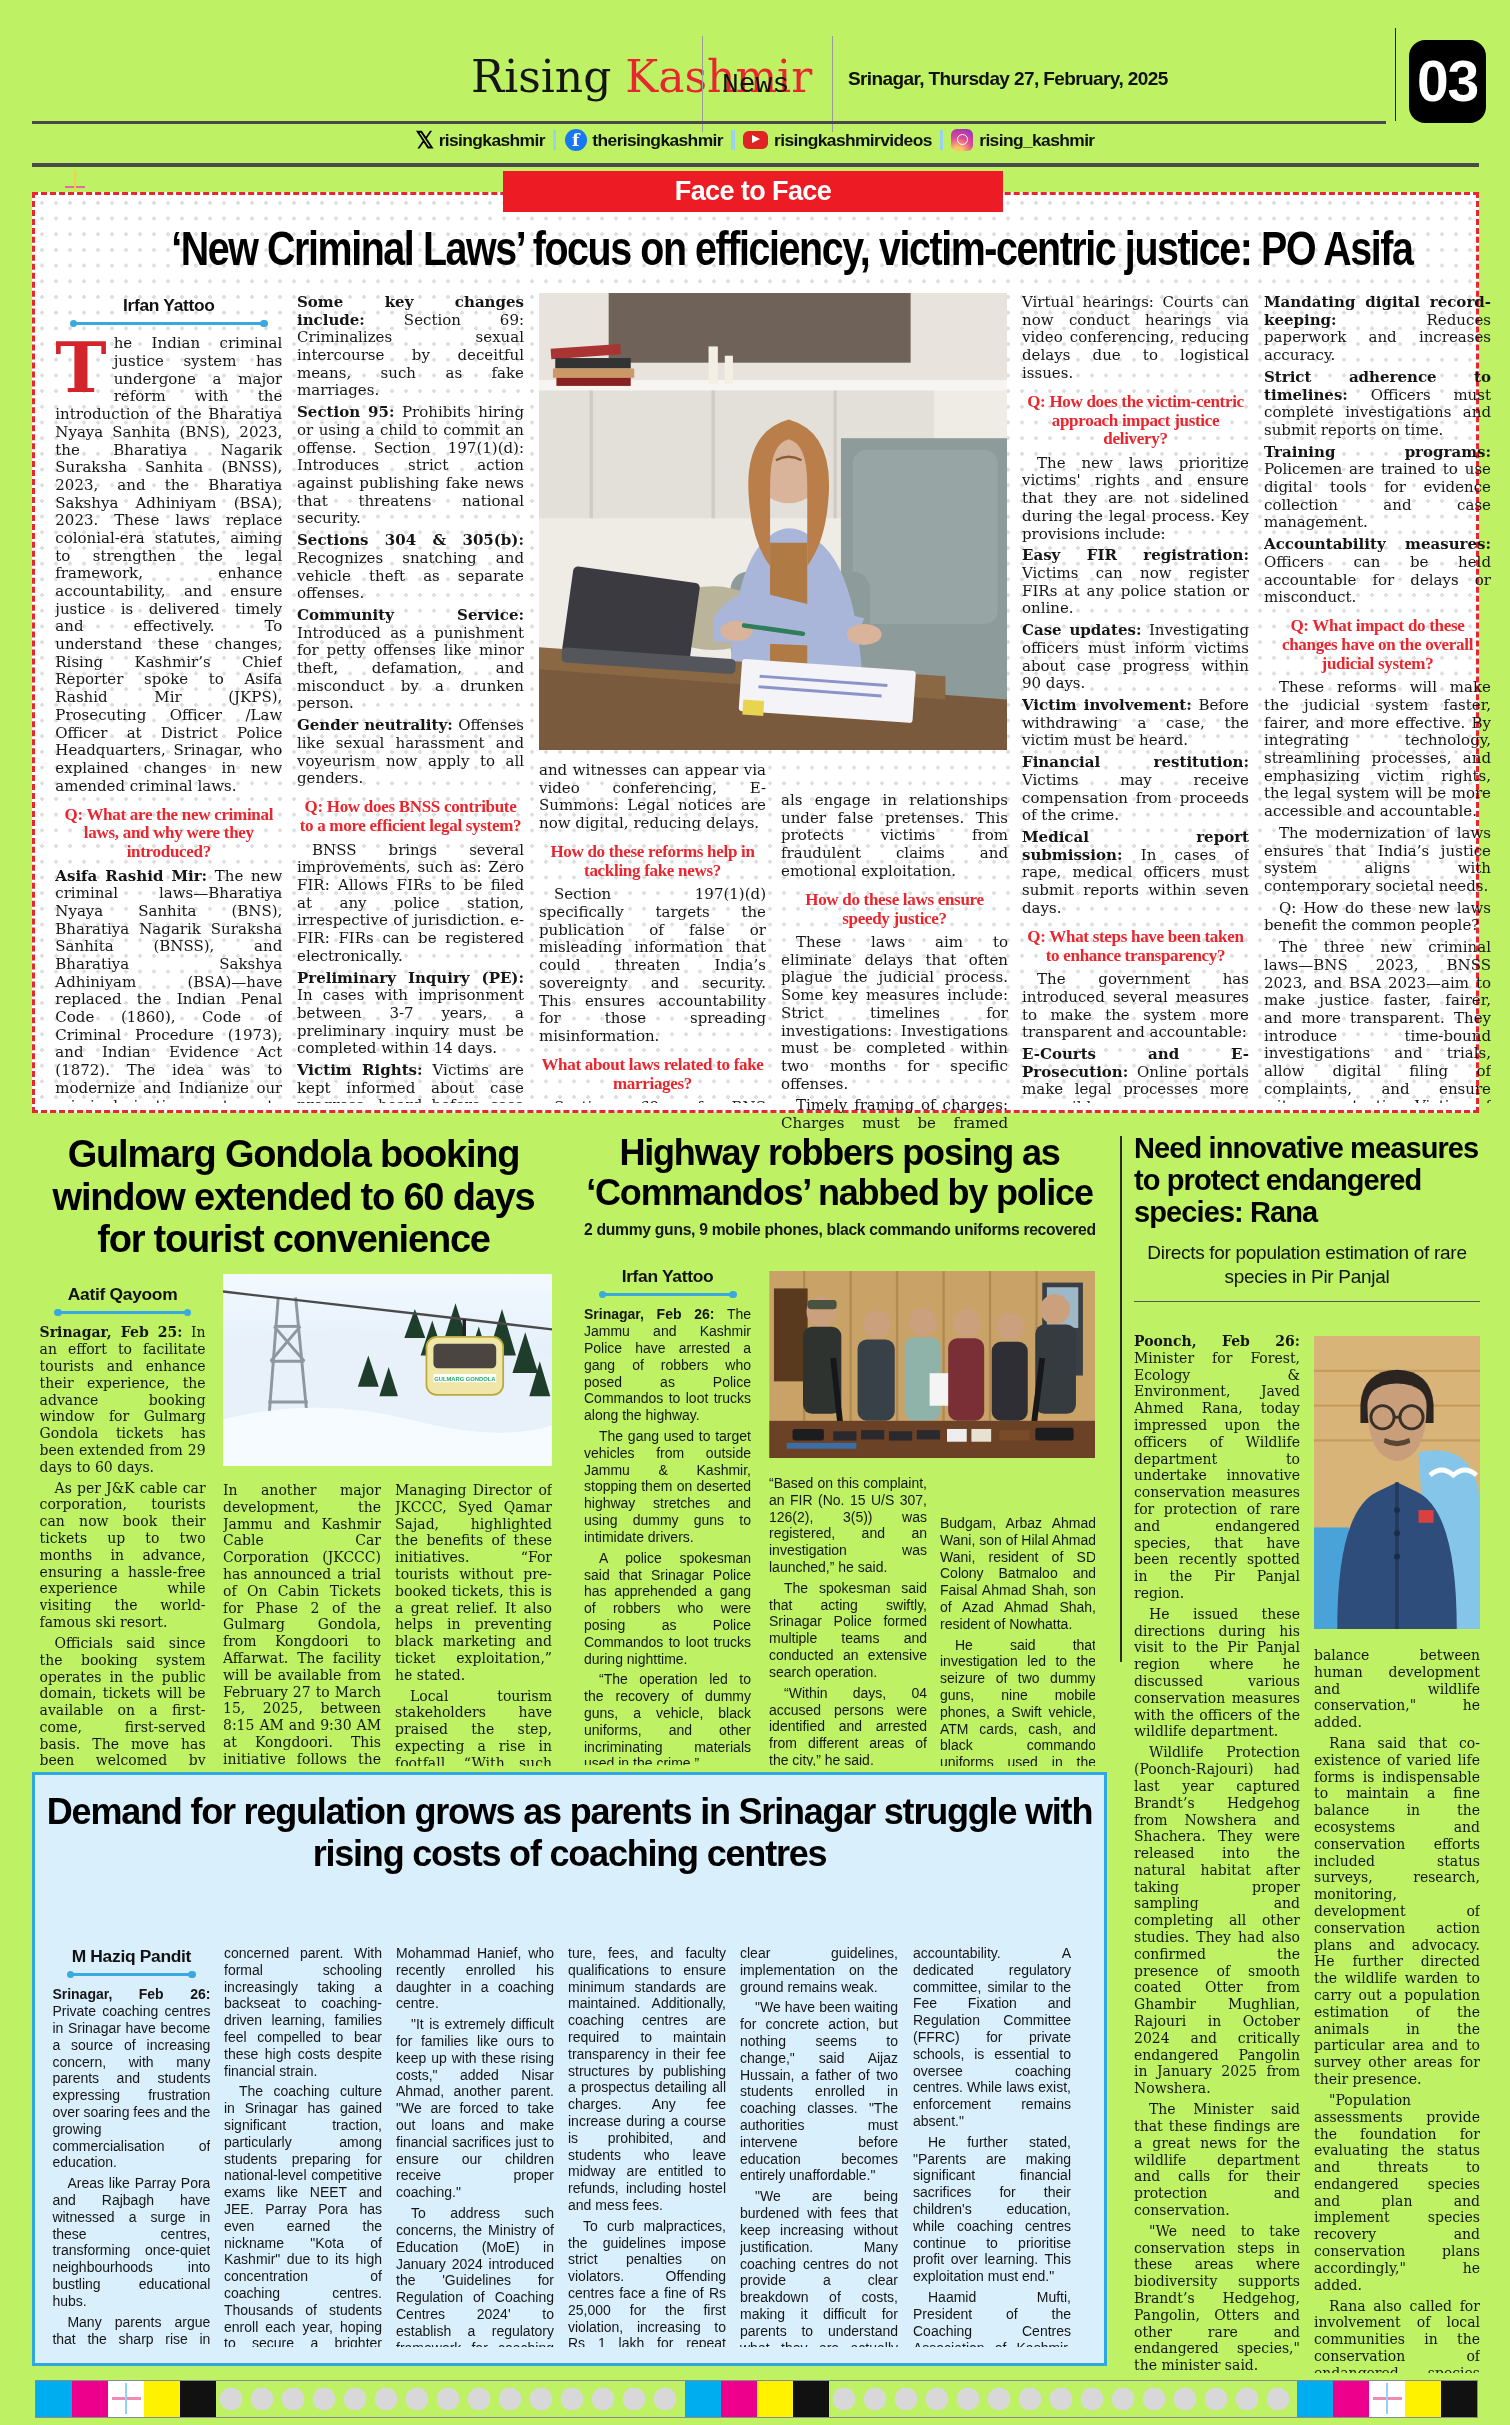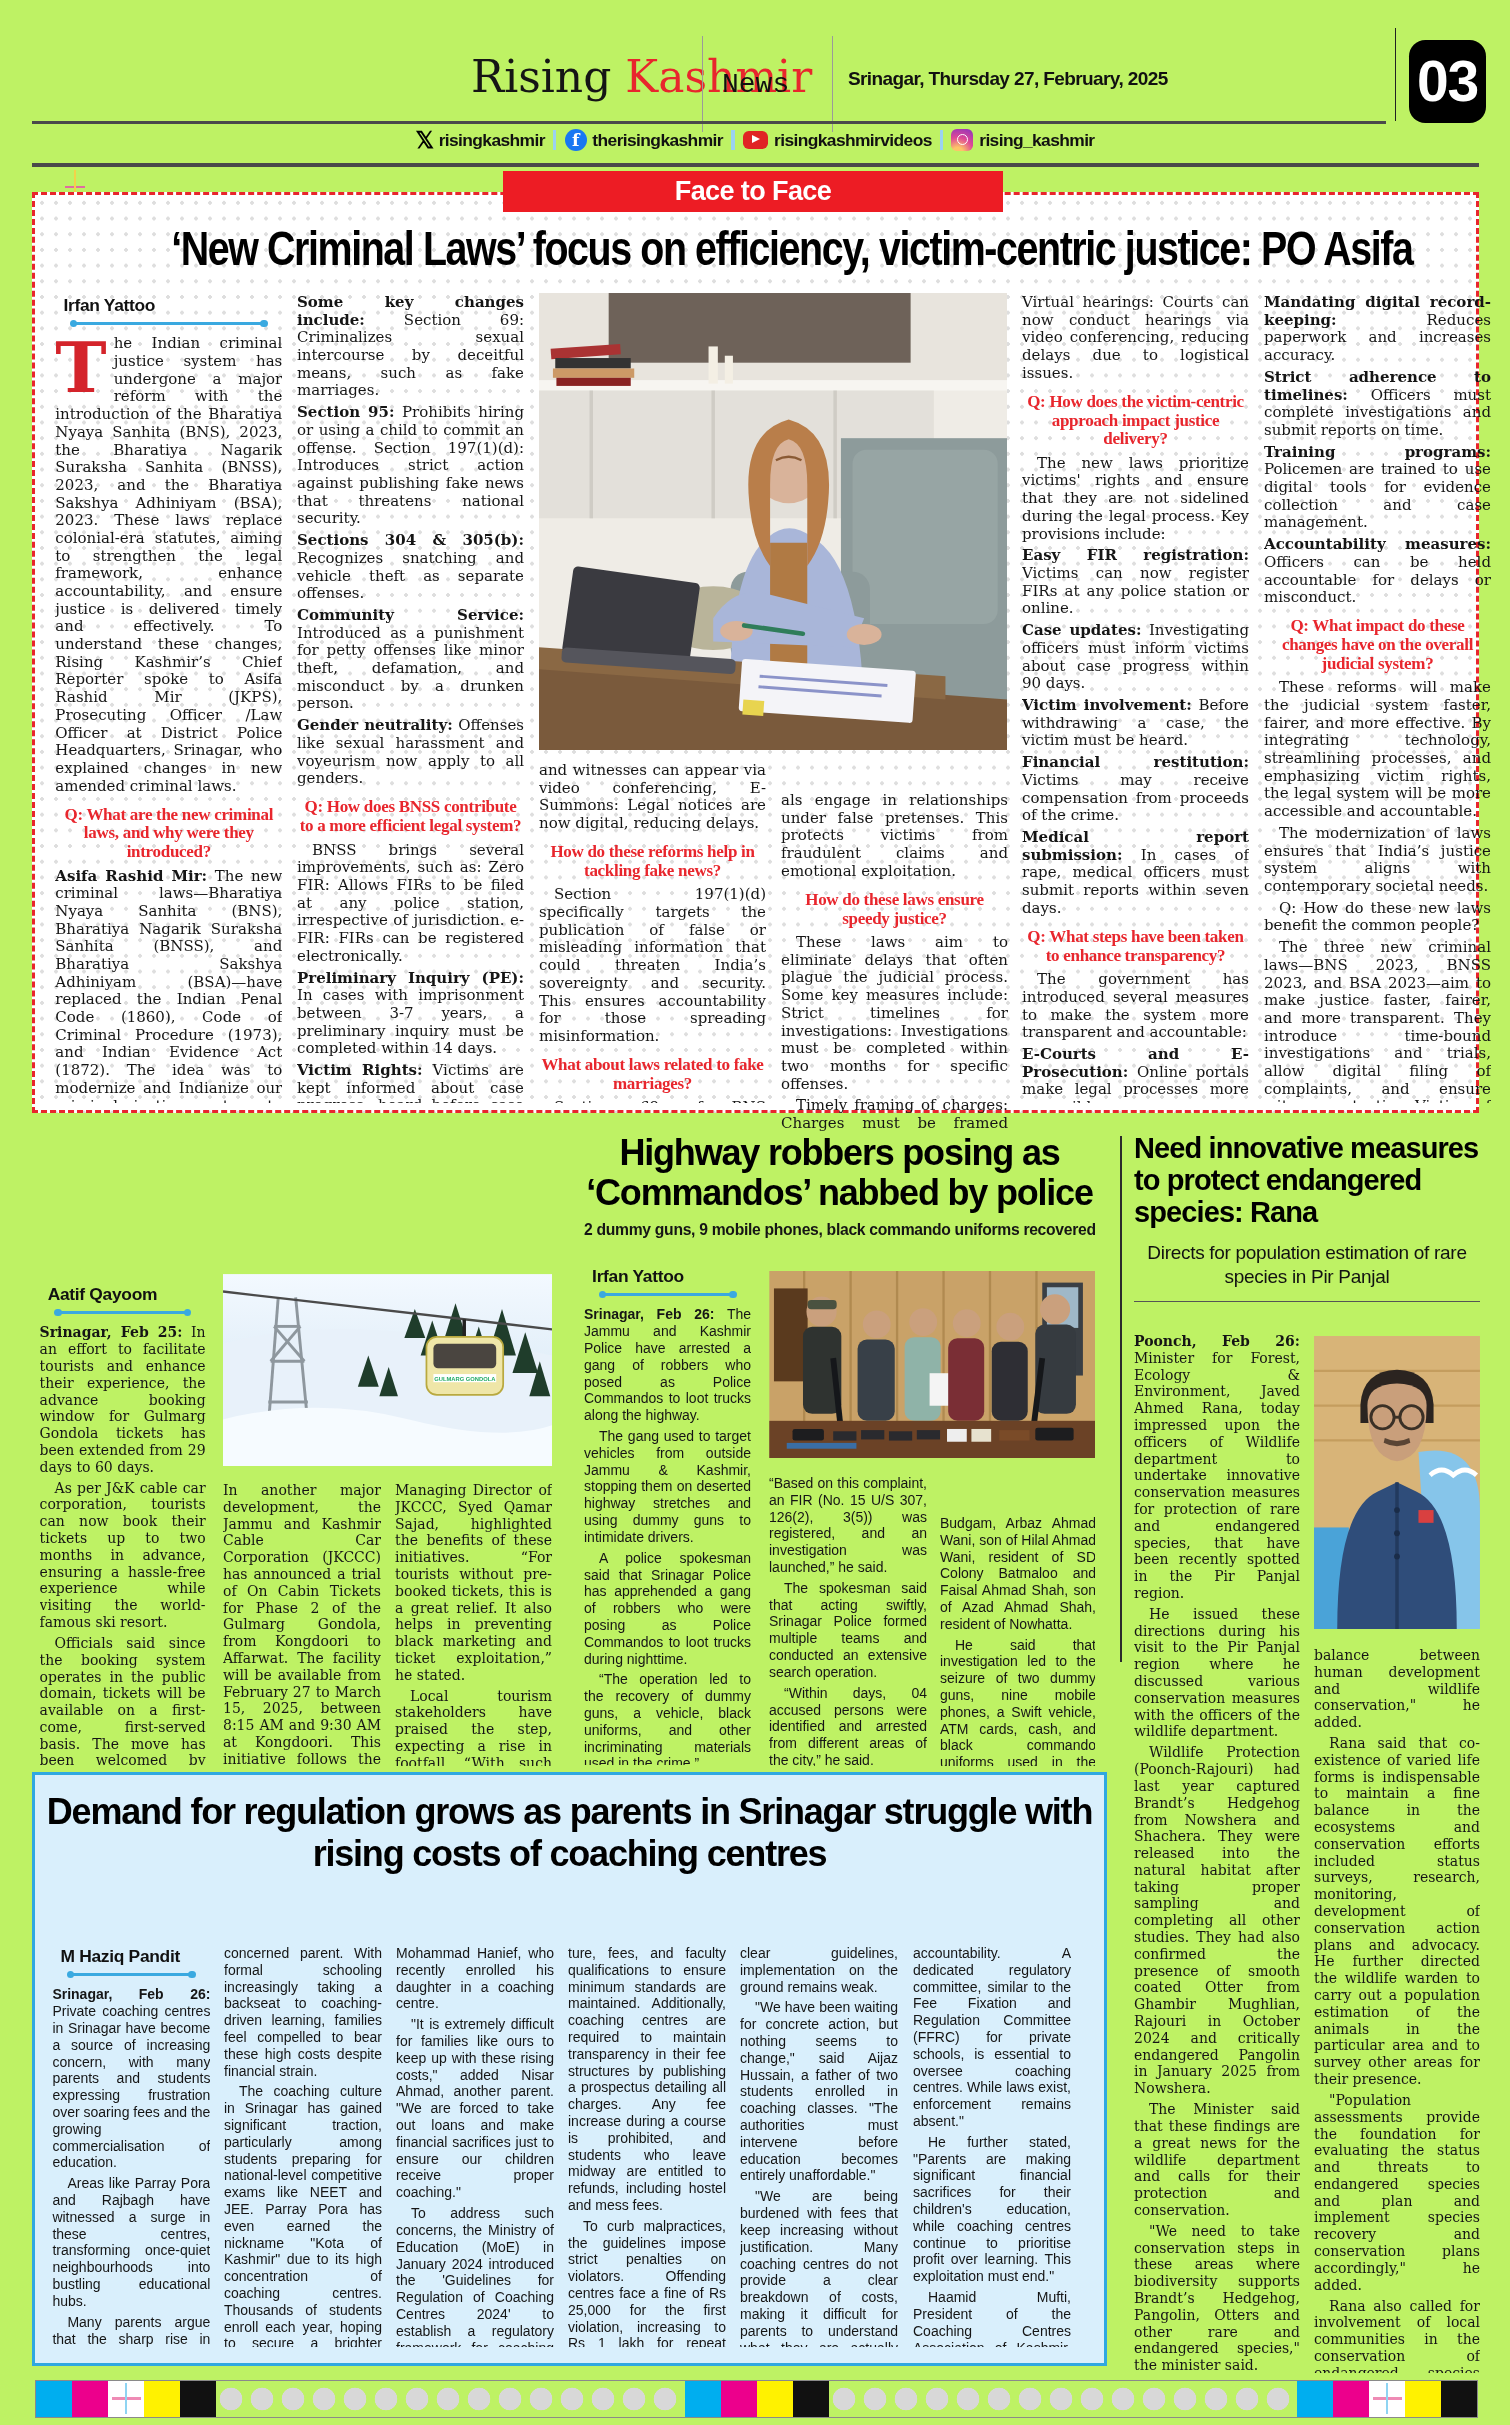--- a/index.html
+++ b/index.html
@@ -50,21 +50,21 @@
   .serif-body .blk{font-family:"DejaVu Serif",serif;}
   .sans-body .blk{font-family:"Liberation Sans",sans-serif;}
   .fs26 .blk{font-size:15px;line-height:1.18;}
   .fs24 .blk{font-size:14px;line-height:1.2;}
   .blk.p{text-indent:15px;}
   .blk.f,.blk:first-child{text-indent:0;}
   .blk.q{color:#e8262d;font-family:Liberation Serif, serif;font-weight:bold;text-align:center;
          line-height:1.1;margin:10.5px 0 5.8px;text-indent:0;font-size:17px !important;letter-spacing:-0.3px;}
   .dropcap{float:left;font-family:"DejaVu Serif",serif;font-weight:bold;color:#d4242b;
            font-size:69px;line-height:0.8;padding:4.6px 7px 0 0;}
-  .byline{text-align:left;margin:1.2px 8.1px 10.5px;}
+  .byline{text-align:center;margin:1.2px 8.1px 10.5px;}
   .byline-name{font-family:"Liberation Sans",sans-serif;font-weight:bold;font-size:17.4px;letter-spacing:-0.3px;color:#111;}
   .byline-rule{position:relative;height:2.9px;background:#3aa9e0;margin:5.8px 8.1px 0;}
   .byline-rule::before,.byline-rule::after{content:'';position:absolute;top:-2.3px;width:7.6px;height:7.6px;border-radius:50%;background:#3aa9e0;}
   .byline-rule::before{left:-1.7px;} .byline-rule::after{right:-1.7px;}
   
   .gondola{position:absolute;left:35px;top:1133px;width:517px;height:633px;overflow:hidden;}
   .h-gondola{font-family:"Liberation Sans",sans-serif;font-weight:900;font-size:38px;letter-spacing:-1.2px;
              text-align:center;line-height:1.12;color:#000;margin:0;}
   .gcol1{position:absolute;left:4.6px;top:150px;width:166px;height:482px;overflow:hidden;}
   .gphoto{position:absolute;left:188px;top:141px;width:329px;height:192px;overflow:hidden;}
@@ -272,20 +272,21 @@
           <p class="blk q">Q: What impact do these changes have on the overall judicial system?</p>
           <p class="blk p">These reforms will make the judicial system faster, fairer, and more effective. By integrating technology, streamlining processes, and emphasizing victim rights, the legal system will be more accessible and accountable.</p>
           <p class="blk p">The modernization of laws ensures that India’s justice system aligns with contemporary societal needs.</p>
           <p class="blk p">Q: How do these new laws benefit the common people?</p>
           <p class="blk p">The three new criminal laws—BNS 2023, BNSS 2023, and BSA 2023—aim to make justice faster, fairer, and more transparent. They introduce time-bound investigations and trials, allow digital filing of complaints, and ensure witness protection. Victims of sexual offenses can now give video-recorded statements, reducing trauma, while forensic evidence is mandatory in serious crimes, improving conviction accuracy.</p>
         </div>
     </div>
   </div>
 
   <div class="gondola serif-body fs24">
+    <h2 class="h-gondola">Gulmarg Gondola booking window extended to 60 days for tourist convenience</h2>
     <div class="gcol1">
       <div class="byline">
         <div class="byline-name">Aatif Qayoom</div>
         <div class="byline-rule"></div>
       </div>
       <div>
           <p class="blk p f"><b>Srinagar, Feb 25:</b> In an effort to facilitate tourists and enhance their experience, the advance booking window for Gulmarg Gondola tickets has been extended from 29 days to 60 days.</p>
           <p class="blk p">As per J&amp;K cable car corporation, tourists can now book their tickets up to two months in advance, ensuring a hassle-free experience while visiting the world-famous ski resort.</p>
           <p class="blk p">Officials said since the booking system operates in the public domain, tickets will be available on a first-come, first-served basis. The move has been welcomed by tourists, who often struggle with last-minute availability. “This is a great decision. It gives us enough time to plan our trip without worrying about ticket availability,” said Aditya Sharma, a tourist from Delhi.</p>
         </div>

